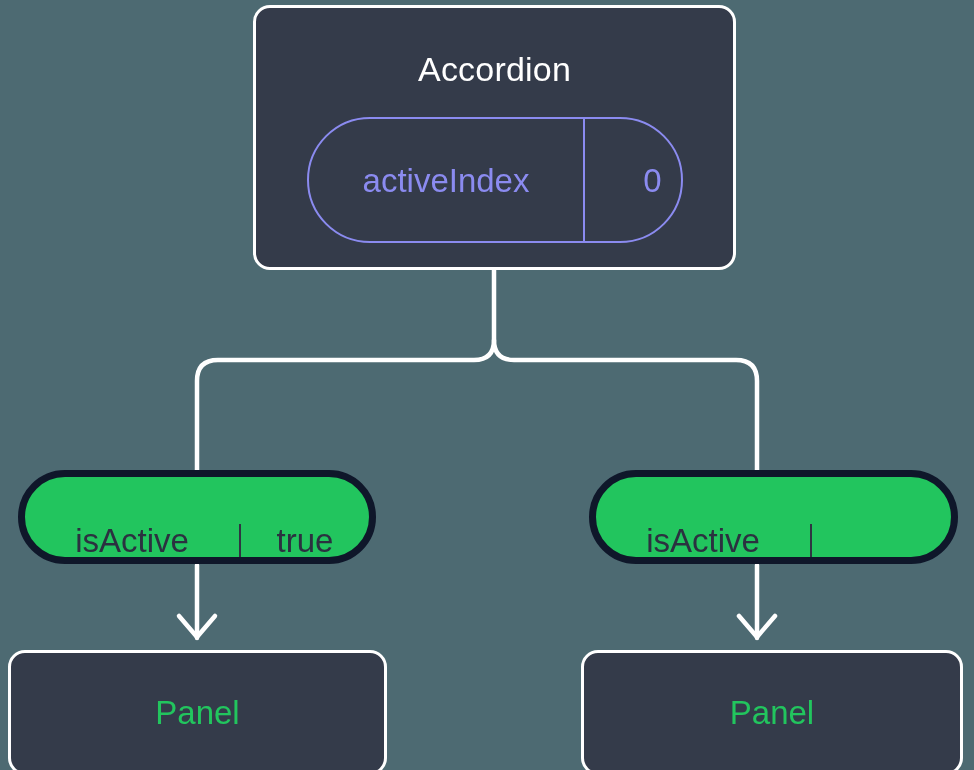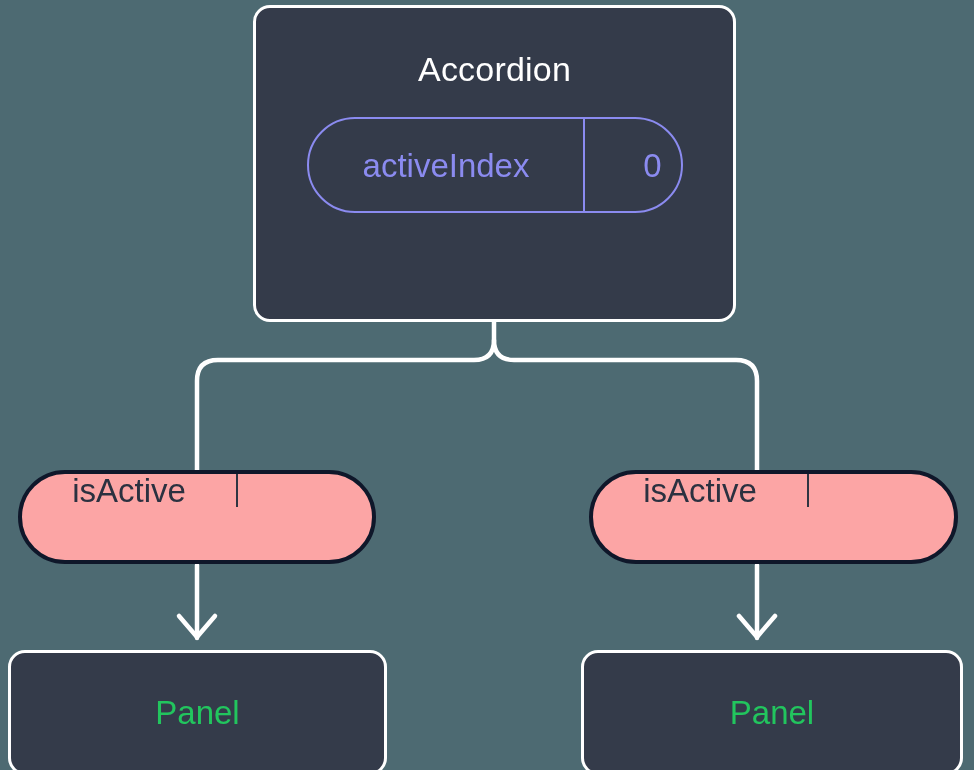--- a/index.html
+++ b/index.html
@@ -37,21 +37,21 @@
     border-radius: 17px;
     display: flex;
     flex-direction: column;
     align-items: center;
   }
 
   #accordion-box {
     left: 253px;
     top: 5px;
     width: 483px;
-    height: 317px;
+    height: 265px;
     justify-content: flex-start;
     padding-top: 44px;
   }
 
   .box-title {
     color: #ffffff;
     font-size: 34px;
     font-weight: 500;
     letter-spacing: 0.2px;
     line-height: 1;
@@ -67,21 +67,21 @@
     border: 2px solid #8b8bf0;
     border-radius: 999px;
     background: transparent;
     color: #8b8bf0;
     overflow: hidden;
   }
   #accordion-state-pill {
     left: 307px;
     top: 117px;
     width: 376px;
-    height: 96px;
+    height: 126px;
     gap: 39px;
   }
   .pill-outline .pill-key,
   .pill-outline .pill-val {
     display: flex;
     align-items: center;
     justify-content: center;
     font-size: 33px;
     font-weight: 400;
     white-space: nowrap;
@@ -93,23 +93,23 @@
   }
   .pill-outline .pill-val {
     flex: 1 1 auto;
   }
 
   
   .pill-filled {
     position: absolute;
     box-sizing: border-box;
     display: flex;
-    align-items: flex-start;
-    background: #fca5a5;
-    border: 4px solid #0f172a;
+    align-items: flex-end;
+    background: #22c55e;
+    border: 7px solid #0f172a;
     border-radius: 999px;
     color: #2b3140;
     overflow: hidden;
   }
   .pill-filled .pill-key,
   .pill-filled .pill-val {
     display: flex;
     align-items: center;
     justify-content: center;
     font-size: 33px;
@@ -187,20 +187,21 @@
     <span class="box-title">Accordion</span>
   </div>
 
   <div id="accordion-state-pill" class="pill-outline">
     <span class="pill-key">activeIndex</span>
     <span class="pill-val">0</span>
   </div>
 
   <div id="pill-left" class="pill-filled">
     <span class="pill-key">isActive</span>
+    <span class="pill-val">true</span>
   </div>
 
   <div id="panel-left" class="node-box">
     <span class="panel-title">Panel</span>
   </div>
 
   <div id="pill-right" class="pill-filled">
     <span class="pill-key">isActive</span>
   </div>
 

